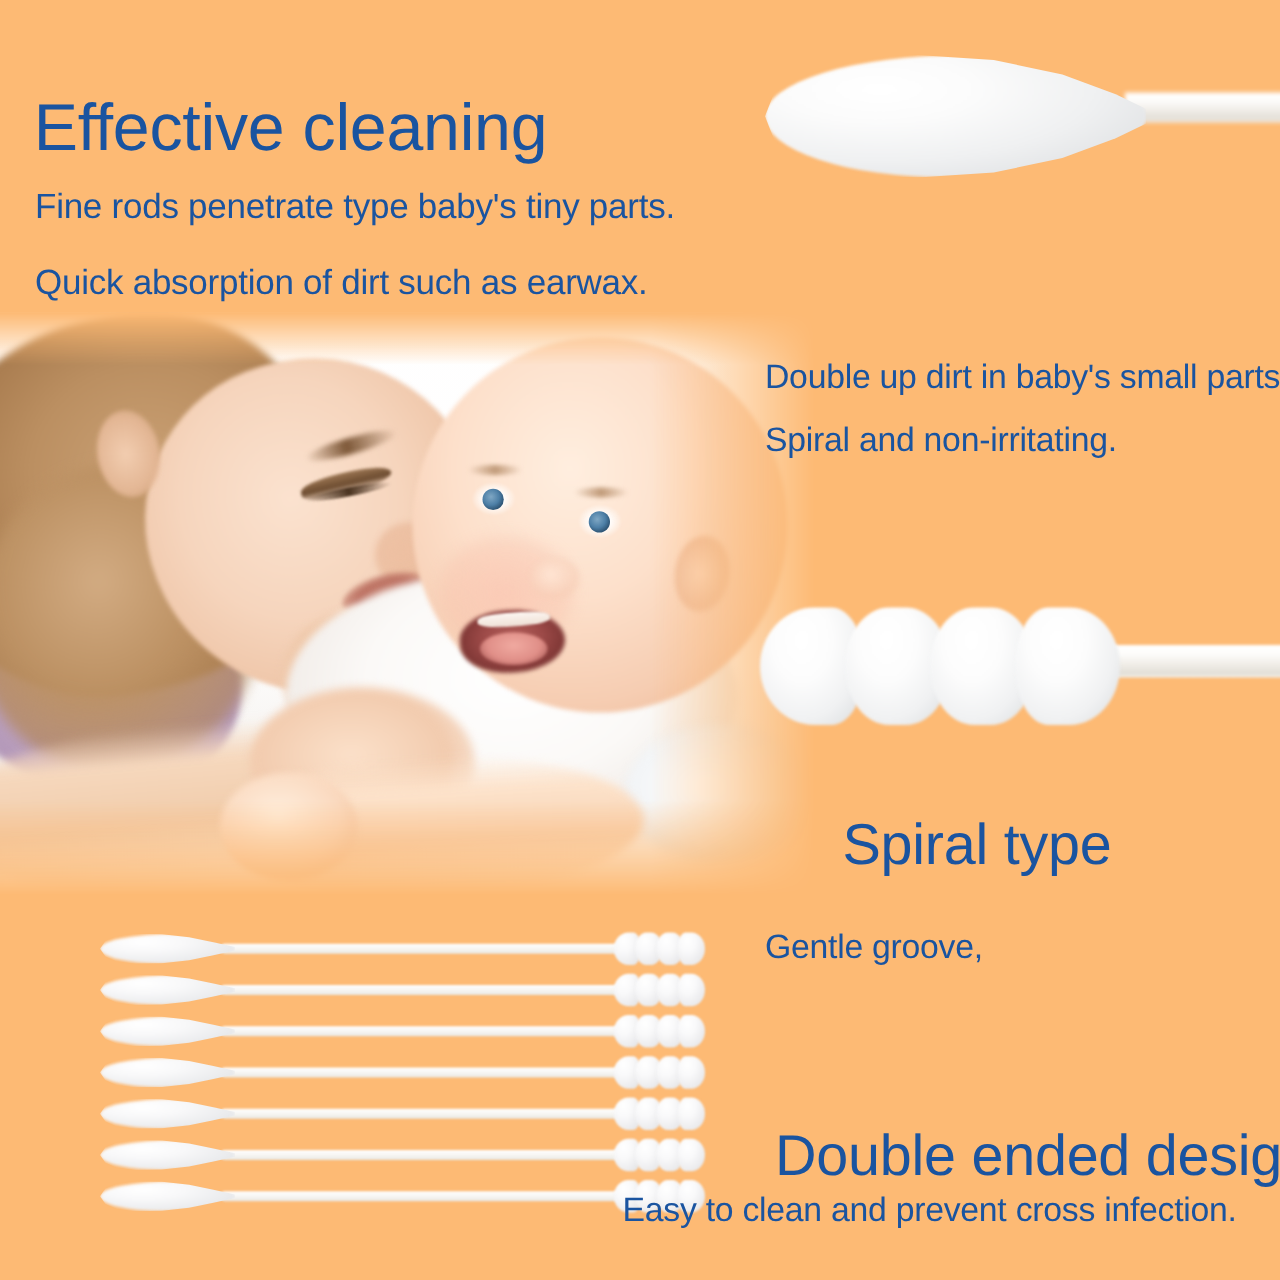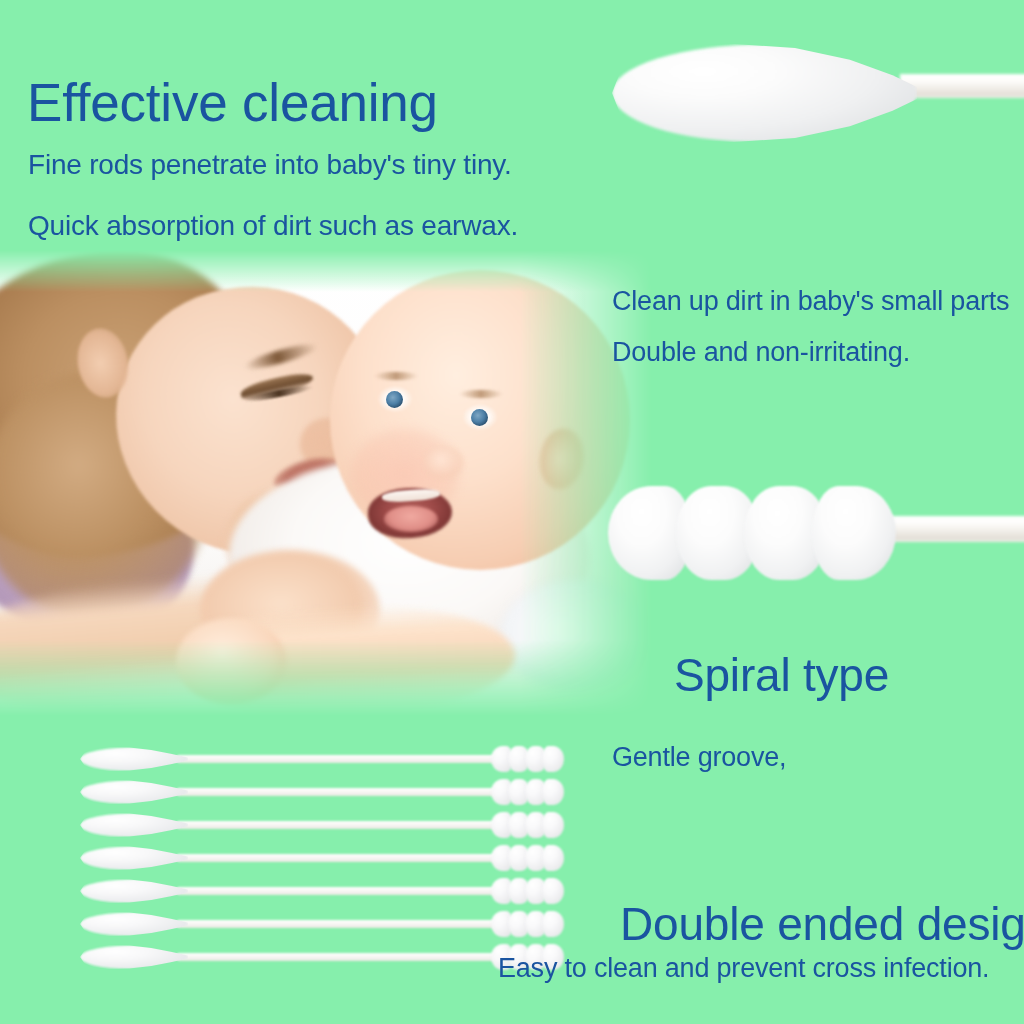--- a/index.html
+++ b/index.html
@@ -9,21 +9,21 @@
     background: #ffffff;
   }
   body {
     font-family: "Liberation Sans", sans-serif;
   }
 
   #canvas {
     position: relative;
     width: 1024px;
     height: 1024px;
-    background: #86efac;
+    background: #fdba74;
     overflow: hidden;
   }
 
   
   .txt {
     position: absolute;
     color: #1a54a0;
     white-space: nowrap;
     letter-spacing: -0.2px;
   }
@@ -530,25 +530,25 @@
   <div class="dswab" id="ds6">
     <div class="stick"></div>
     <div class="round-head"></div>
     <div class="spiral-seg d1"></div>
     <div class="spiral-seg d2"></div>
     <div class="spiral-seg d3"></div>
     <div class="spiral-seg d4"></div>
   </div>
 
   <div class="txt headline" id="t-effective">Effective cleaning</div>
-  <div class="txt body-line" id="t-fine-rods">Fine rods penetrate into baby's tiny tiny.</div>
+  <div class="txt body-line" id="t-fine-rods">Fine rods penetrate type baby's tiny parts.</div>
   <div class="txt body-line" id="t-quick-abs">Quick absorption of dirt such as earwax.</div>
 
-  <div class="txt body-line-sm" id="t-clean-up">Clean up dirt in baby's small parts</div>
-  <div class="txt body-line-sm" id="t-gentle">Double and non-irritating.</div>
+  <div class="txt body-line-sm" id="t-clean-up">Double up dirt in baby's small parts</div>
+  <div class="txt body-line-sm" id="t-gentle">Spiral and non-irritating.</div>
 
   <div class="txt subhead" id="t-spiral">Spiral type</div>
   <div class="txt body-line-sm" id="t-special">Gentle groove,</div>
 
   <div class="txt subhead" id="t-double">Double ended design</div>
   <div class="txt body-line-sm" id="t-easy">Easy to clean and prevent cross infection.</div>
 
 </div>
 
 </body></html>

